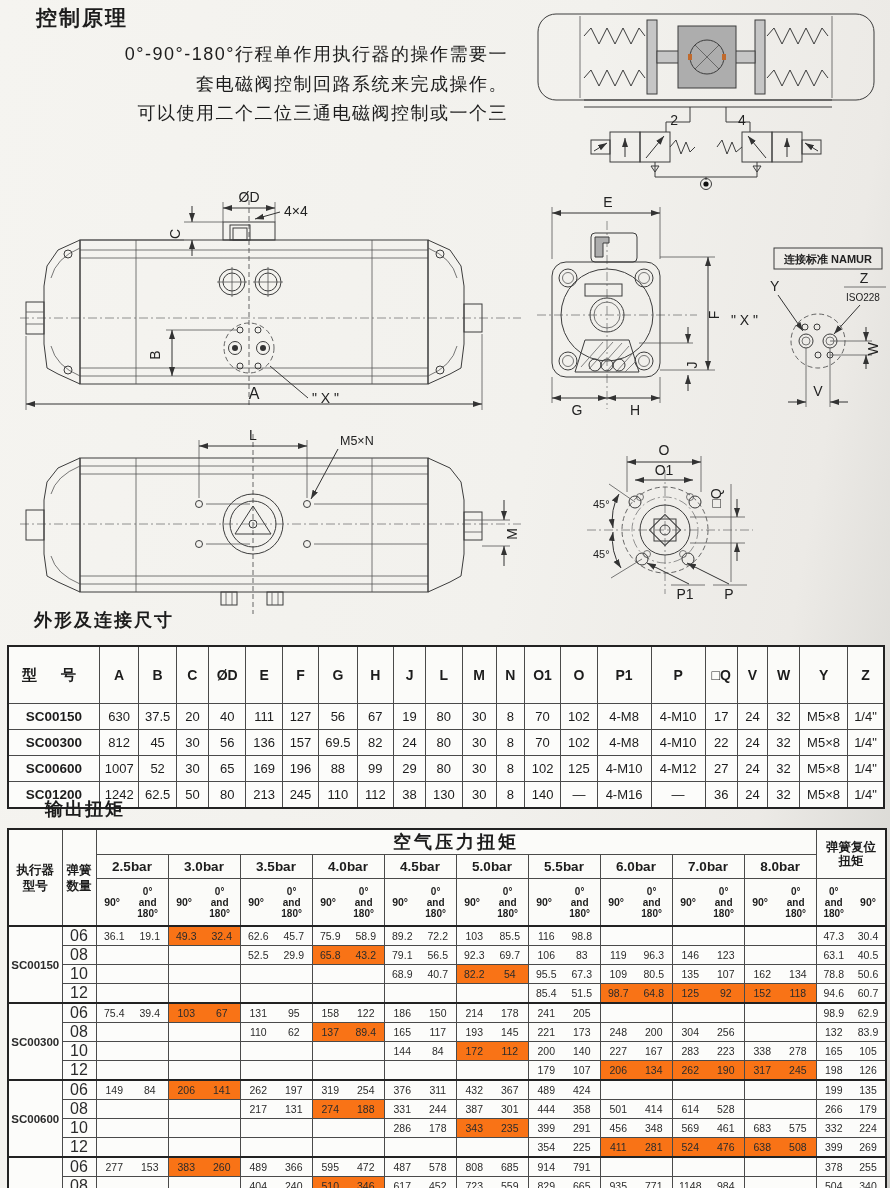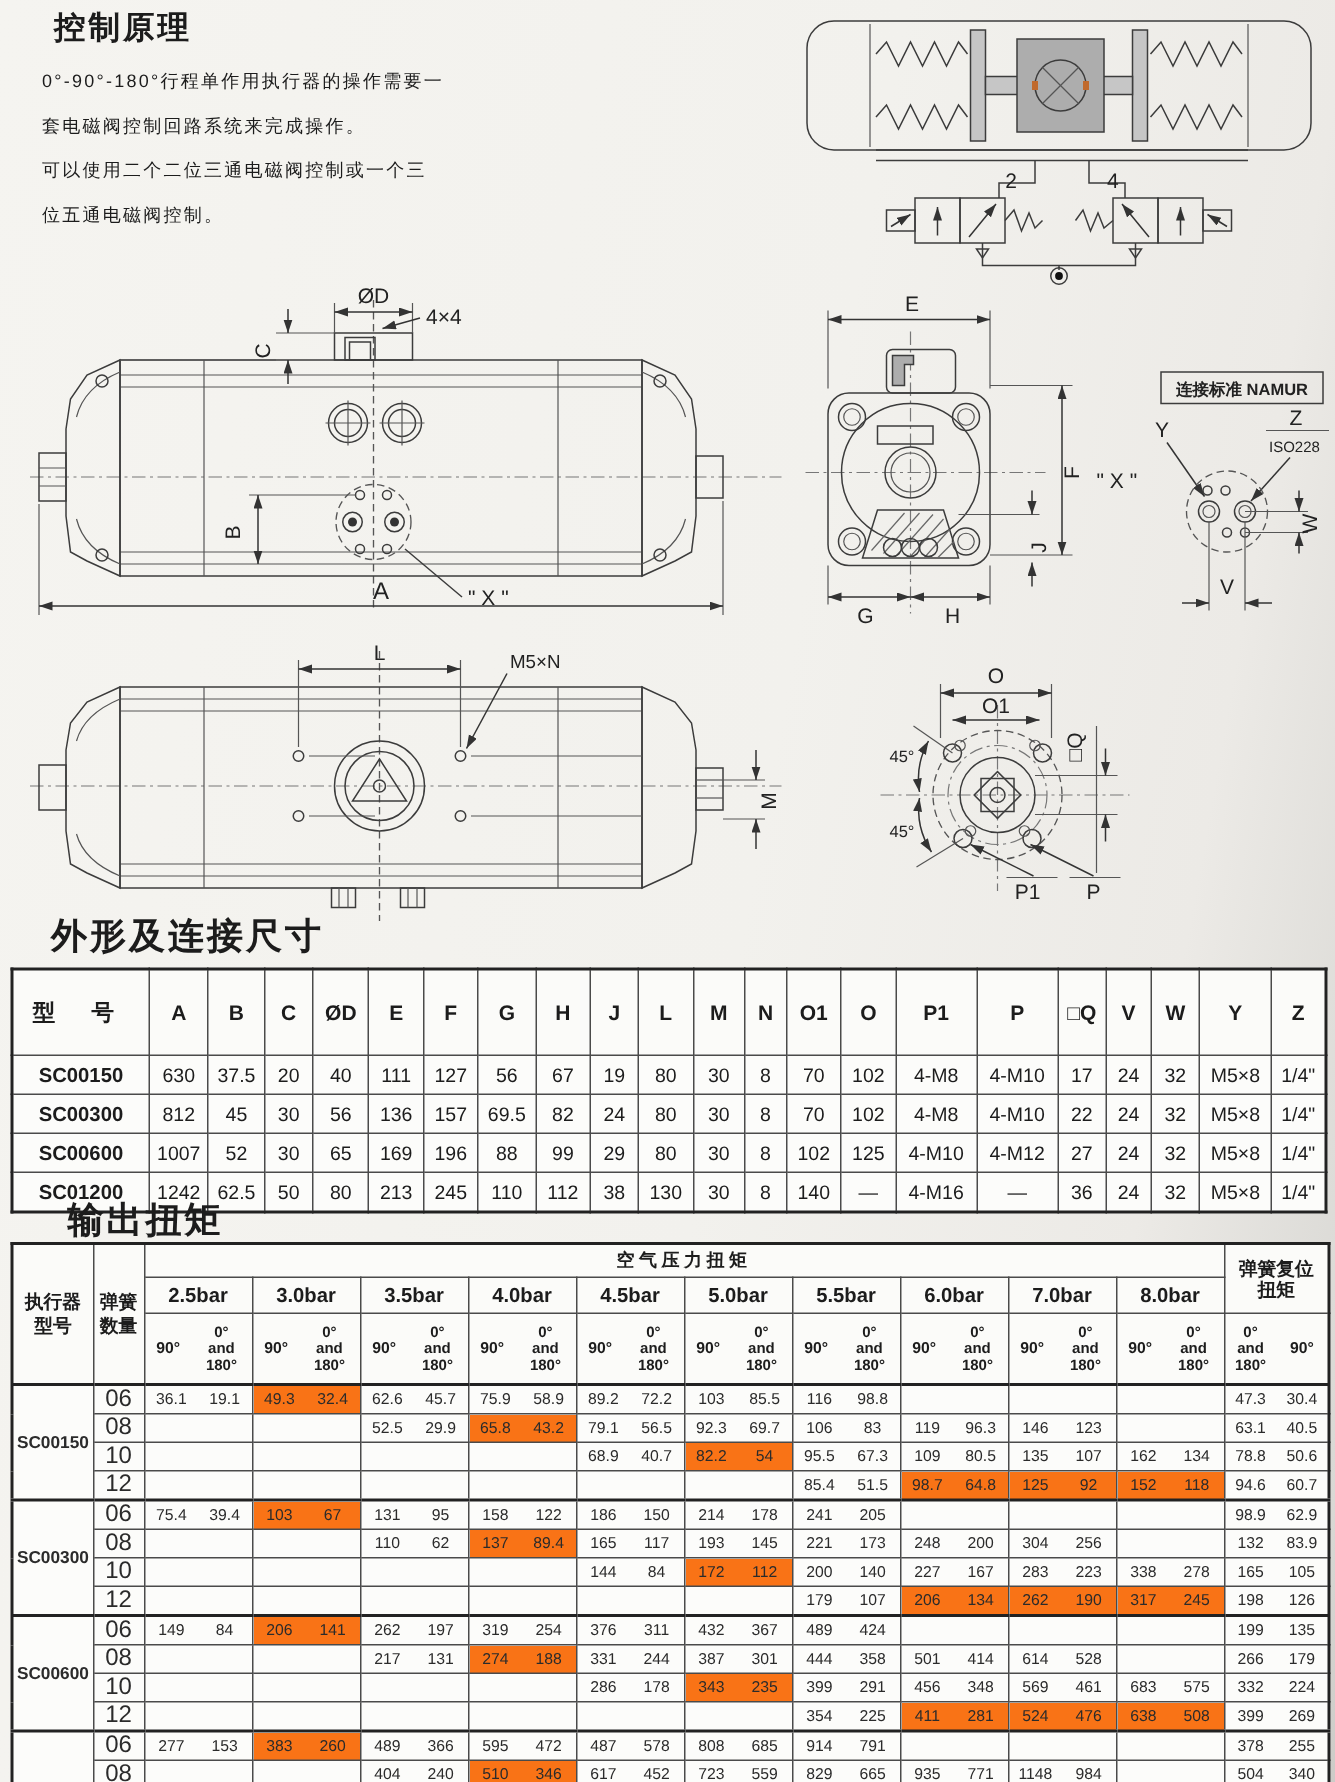--- a/index.html
+++ b/index.html
@@ -3,23 +3,23 @@
 <meta charset="utf-8">
 <style>
   html,body{margin:0;padding:0;background:#cfcecb;}
   .page{position:relative;width:890px;height:1188px;overflow:hidden;color:#1c1c1c;
     background:linear-gradient(100deg,#f5f4f0 0%,#f2f1ed 55%,#eceae6 82%,#d9d8d4 97%,#cccbc7 100%);
     font-family:"Liberation Sans","DejaVu Sans",sans-serif;}
   .abs{position:absolute;}
   
   .intro{left:28px;top:4px;width:480px;}
   .intro h1{font-size:21px;font-weight:bold;letter-spacing:2px;margin:0 0 8px 8px;}
-  .intro .ln{font-size:12px;line-height:29.5px;letter-spacing:1.5px;white-space:nowrap;}
+  .intro .ln{font-size:18px;line-height:29.5px;letter-spacing:1.5px;white-space:nowrap;text-align:right;}
   
-  .sec-title{font-size:24px;font-weight:bold;letter-spacing:2px;}
+  .sec-title{font-size:18px;font-weight:bold;letter-spacing:2px;}
   
   svg{display:block;}
   svg text{font-family:"Liberation Sans","DejaVu Sans",sans-serif;fill:#222;}
   .ln-a{stroke:#3c3c3c;stroke-width:1;fill:none;}
   .ln-b{stroke:#555;stroke-width:0.8;fill:none;}
   .cl{stroke:#777;stroke-width:0.8;fill:none;stroke-dasharray:9 3 2 3;}
   .dsh{stroke:#555;stroke-width:0.9;fill:none;stroke-dasharray:5 3;}
   .dim{stroke:#333;stroke-width:1;fill:none;}
   .fillg{fill:#c6c6c6;stroke:#3c3c3c;stroke-width:1;}
   .filldg{fill:#adadad;stroke:#3c3c3c;stroke-width:1;}
@@ -30,21 +30,21 @@
   th,td{border:1px solid #4a4a4a;padding:0;text-align:center;vertical-align:middle;overflow:hidden;}
   
   .dimtbl{width:878px;border:2px solid #222;}
   .dimtbl th{font-size:14px;font-weight:bold;height:56px;background:#fbfbf9;}
   .dimtbl th.modelh{font-size:15px;letter-spacing:10px;}
   .dimtbl td{font-size:13px;height:25px;}
   .dimtbl td.model{font-weight:bold;font-size:13.5px;}
   
   .trqtbl{width:878px;border:2px solid #222;font-size:10.5px;}
   .trqtbl th{font-weight:bold;background:#fbfbf9;}
-  .th-air{font-size:12px;letter-spacing:3px;height:21px;}
+  .th-air{font-size:18px;letter-spacing:3px;height:21px;}
   .th-spring{font-size:12.5px;line-height:14px;white-space:pre-line;}
   .th-model,.th-count{font-size:12.5px;line-height:16px;white-space:pre-line;}
   .th-bar{font-size:13.5px;height:23px;}
   .degwrap{display:flex;align-items:center;height:46px;}
   .degwrap .d90{width:44%;font-size:10.5px;font-weight:bold;}
   .degwrap .d0180{width:56%;font-size:10px;font-weight:bold;line-height:11px;white-space:pre-line;}
   .degwrap.rev .d90{width:50%;}
   .degwrap.rev .d0180{width:50%;}
   .trqtbl td{height:16px;color:#2b2b2b;}
   .trqtbl td.tmodel{font-weight:bold;font-size:11.5px;}
@@ -65,21 +65,20 @@
         <path d="M0,0L9,3L0,6Z" fill="#333"></path>
       </marker>
     </defs>
   </svg>
 
   <div class="abs intro">
     <h1>控制原理</h1>
     <div class="ln">0°-90°-180°行程单作用执行器的操作需要一</div>
     <div class="ln">套电磁阀控制回路系统来完成操作。</div>
     <div class="ln">可以使用二个二位三通电磁阀控制或一个三</div>
-    <div class="ln">位五通电磁阀控制。</div>
   </div>
 
   <svg class="abs" style="left:528px;top:4px" width="358" height="186" viewBox="0 0 358 186">
     <rect class="ln-a" x="10" y="10" width="336" height="86" rx="18"></rect>
     <line class="ln-b" x1="52" y1="12" x2="52" y2="94"></line>
     <line class="ln-b" x1="304" y1="12" x2="304" y2="94"></line>
     <polyline class="ln-a" points="56,32 63,24 71,40 79,24 87,40 95,24 103,40 111,24 117,32"></polyline>
     <polyline class="ln-a" points="56,74 63,66 71,82 79,66 87,82 95,66 103,82 111,66 117,74"></polyline>
     <polyline class="ln-a" points="239,32 246,24 254,40 262,24 270,40 278,24 286,40 294,24 300,32"></polyline>
     <polyline class="ln-a" points="239,74 246,66 254,82 262,66 270,82 278,66 286,82 294,66 300,74"></polyline>

